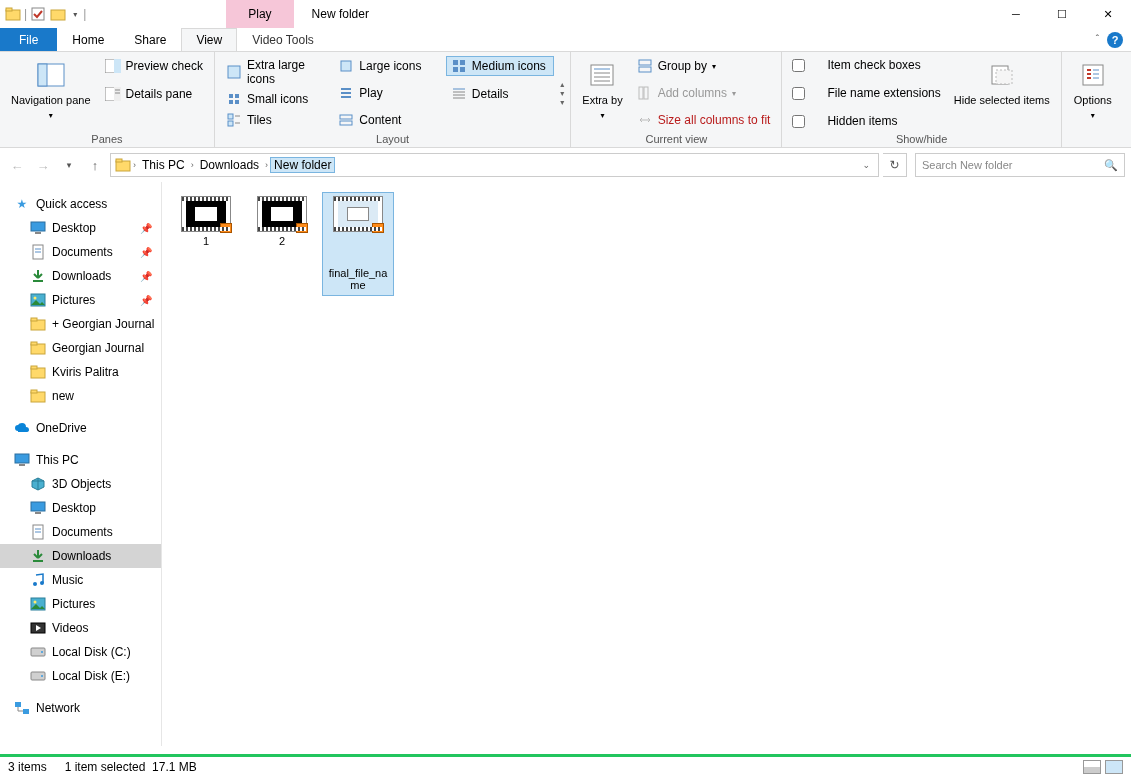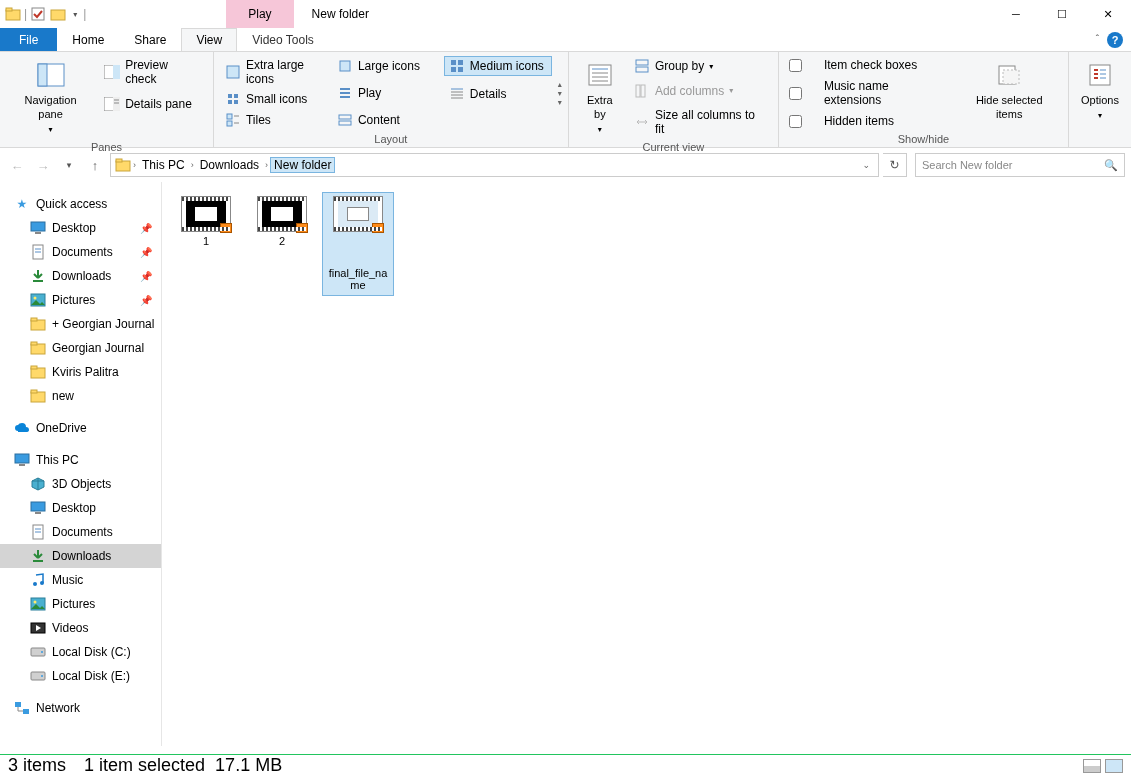--- a/index.html
+++ b/index.html
@@ -67,21 +67,21 @@
 .fitem.selected { background:#cde6f7; border:1px solid #7ab5e0;gap:36px; }
 .thumb { width:48px; height:34px; background:#000; border:4px solid #fff; outline:1px solid #888; position:relative; display:flex; align-items:center; justify-content:center; }
 .thumb::before,.thumb::after { content:""; position:absolute; left:-4px; right:-4px; height:4px; background:repeating-linear-gradient(90deg,#444 0 2px,#fff 2px 4px); }
 .thumb::before { top:-4px; } .thumb::after { bottom:-4px; }
 .thumb .inner { width:22px; height:14px; background:#fff; }
 .thumb.light { background:#dbeaf5; }
 .thumb.light .inner { background:#fff; border:1px solid #888; }
 .thumb .badge { position:absolute; right:-6px; bottom:-6px; width:12px; height:10px; background:#ff8c1a; border:1px solid #aa5500; }
 
 
-.status { position:absolute; bottom:0; left:0; right:0; height:22px; border-top:1px solid #22c55e; display:flex; align-items:center; font-size:18px; padding:0 8px; gap:18px; background:#fff; }
+.status { position:absolute; bottom:0; left:0; right:0; height:22px; border-top:3px solid #22c55e; display:flex; align-items:center; font-size:12px; padding:0 8px; gap:18px; background:#fff; }
 .status .views { margin-left:auto; display:flex; gap:4px; }
 .view-ico { width:18px; height:14px; border:1px solid #999; }
 
 
 svg { display:block; }
 </style>
 </head>
 <body>
 
 <div class="titlebar">
@@ -296,21 +296,21 @@
         <div class="ribbon-hbtn" style="color:#999;">
             <span class="ico">
               <svg width="14" height="14">
                 <rect x="1" y="1" width="4" height="12" fill="none" stroke="#bbb"></rect>
                 <rect x="6" y="1" width="4" height="12" fill="none" stroke="#bbb"></rect>
               </svg>
             </span>
             <span>Add columns</span> 
             <span style="font-size:8px;">▾</span>
           </div>
-        <div class="ribbon-hbtn" style="color:#000000;">
+        <div class="ribbon-hbtn" style="color:#b91c1c;">
             <span class="ico">
               <svg width="14" height="14">
                 <path d="M2 7 L12 7 M2 7 L4 5 M2 7 L4 9 M12 7 L10 5 M12 7 L10 9" stroke="#bbb" fill="none"></path>
               </svg>
             </span>
             <span>Size all columns to fit</span>
           </div>
       </div>
     </div>
     <div class="ribbon-group-label">Current view</div>
@@ -318,21 +318,21 @@
 
   <div class="ribbon-group">
     <div class="ribbon-group-body">
       <div class="ribbon-col">
         <label class="chk">
             <input type="checkbox" style="">
             <span>Item check boxes</span>
           </label>
         <label class="chk">
             <input type="checkbox" style="">
-            <span>Music name extensions</span>
+            <span>File name extensions</span>
           </label>
         <label class="chk">
             <input type="checkbox" style="">
             <span>Hidden items</span>
           </label>
       </div>
       <div class="ribbon-vbtn">
         <span class="ico">
             <svg width="26" height="24">
               <rect x="3" y="3" width="16" height="18" fill="#fff" stroke="#888"></rect>

